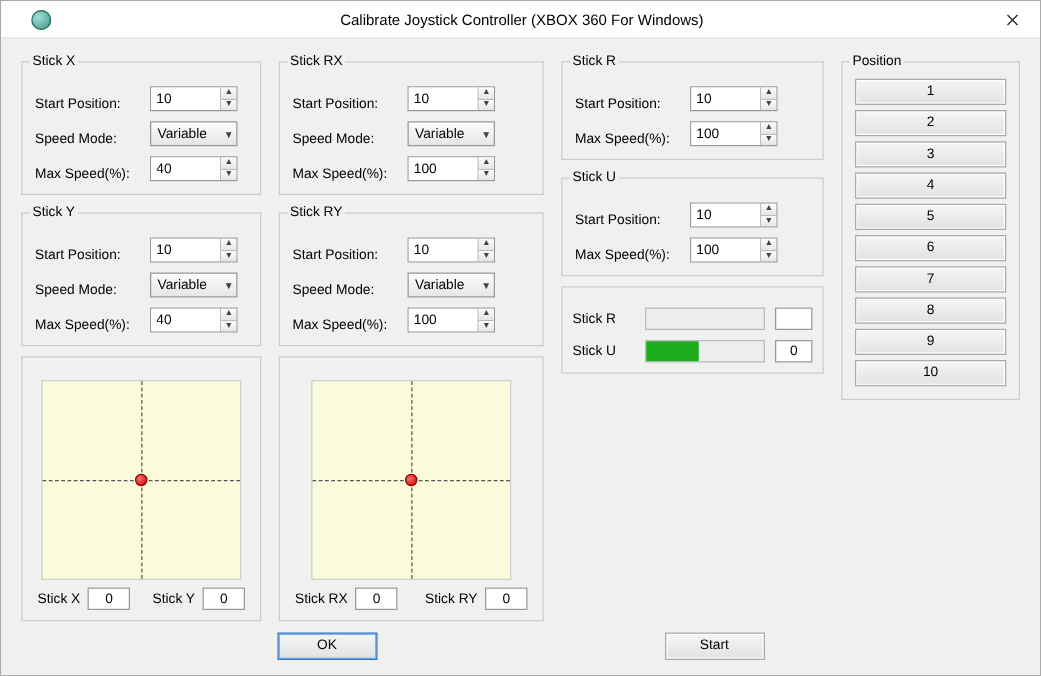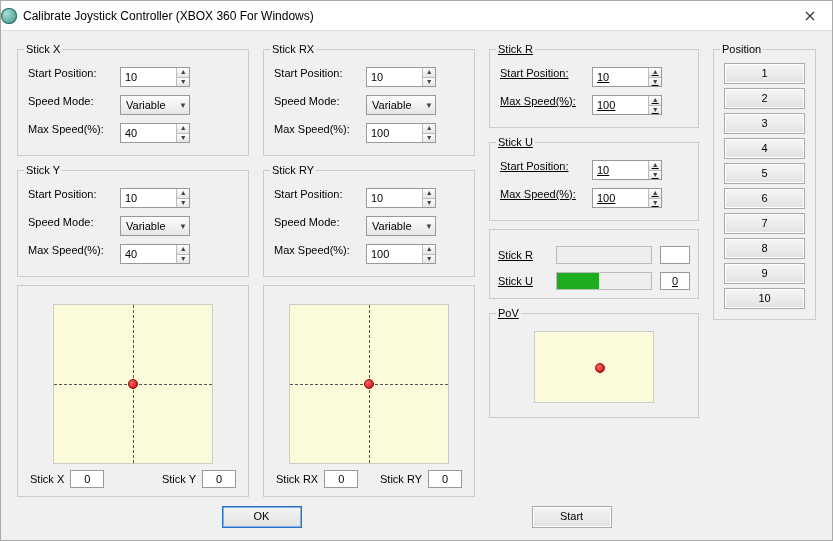--- a/index.html
+++ b/index.html
@@ -16,22 +16,23 @@
     background: #fff;
     border: 1px solid #aaa;
     display: flex;
     flex-direction: column;
   }
   .titlebar {
     height: 30px;
     background: #fff;
     display: flex;
     align-items: center;
-    padding: 0 0 0 0;
+    padding: 0 0 0 24px;
     border-bottom: 1px solid #ddd;
+    text-align: center;
   }
   .titlebar .icon {
     width: 16px; height: 16px;
     border-radius: 50%;
     background: radial-gradient(circle at 35% 35%, #9fe0d8, #3a8a7d);
     margin-right: 6px;
     position: relative;
     box-shadow: inset 0 0 0 1px #2c6e64;
   }
   .titlebar .title { flex: 1; font-size: 12px; }
@@ -43,39 +44,39 @@
   .titlebar .close svg { width: 10px; height: 10px; }
   .content {
     flex: 1;
     background: #f0f0f0;
     position: relative;
     padding: 12px 16px 12px 16px;
     display: flex;
     gap: 14px;
   }
   .col { display: flex; flex-direction: column; gap: 8px; }
-  .col1 { width: 232px; }
+  .col1 { width: 192px; }
   .col2 { width: 212px; }
-  .col3 { width: 210px; text-decoration: underline; }
+  .col3 { width: 210px; }
   .col4 { flex: 1; }
   fieldset.group {
     border: 1px solid #ccc;
     background: #f0f0f0;
     margin: 0;
     padding: 6px 10px 10px 10px;
     position: relative;
   }
   fieldset.group > legend {
     font-size: 11px;
     padding: 0 2px;
     margin-left: -4px;
   }
   .row {
     display: flex;
-    align-items: flex-start;
+    align-items: flex-end;
     margin-top: 6px;
     height: 22px;
   }
   .row .label { width: 92px; }
   .num {
     display: flex;
     width: 70px;
     height: 20px;
     border: 1px solid #999;
     background: #fff;
@@ -447,26 +448,20 @@
         </div>
         <div class="barrow">
           <div class="lbl">Stick U</div>
           <div class="bar">
             <div class="fill" id="bar-u-fill" style="width: 45%;"></div>
           </div>
           <div class="valbox">0</div>
         </div>
       </div>
 
-      <fieldset class="group">
-        <legend>PoV</legend>
-        <div class="pov-pad">
-          <div class="dot" style="left:55%;top:52%;"></div>
-        </div>
-      </fieldset>
     </div>
 
     <div class="col col4">
       <fieldset class="group buttons-group">
         <legend>Position</legend>
         <div class="btnwrap" id="buttons-list">
             <div class="uibtn">1</div>
             <div class="uibtn">2</div>
             <div class="uibtn">3</div>
             <div class="uibtn">4</div>

